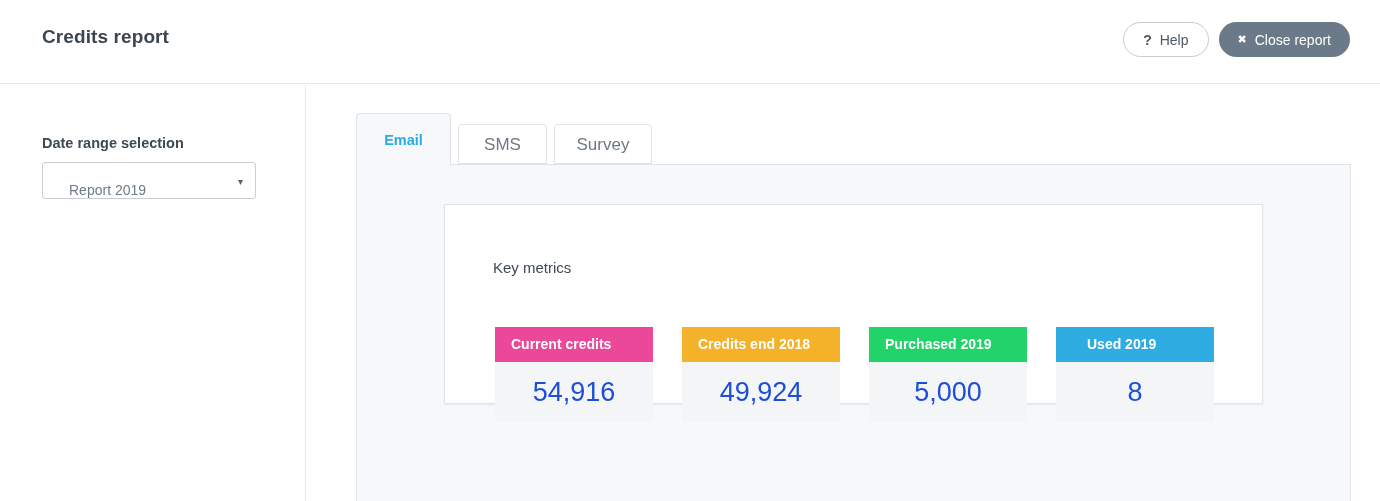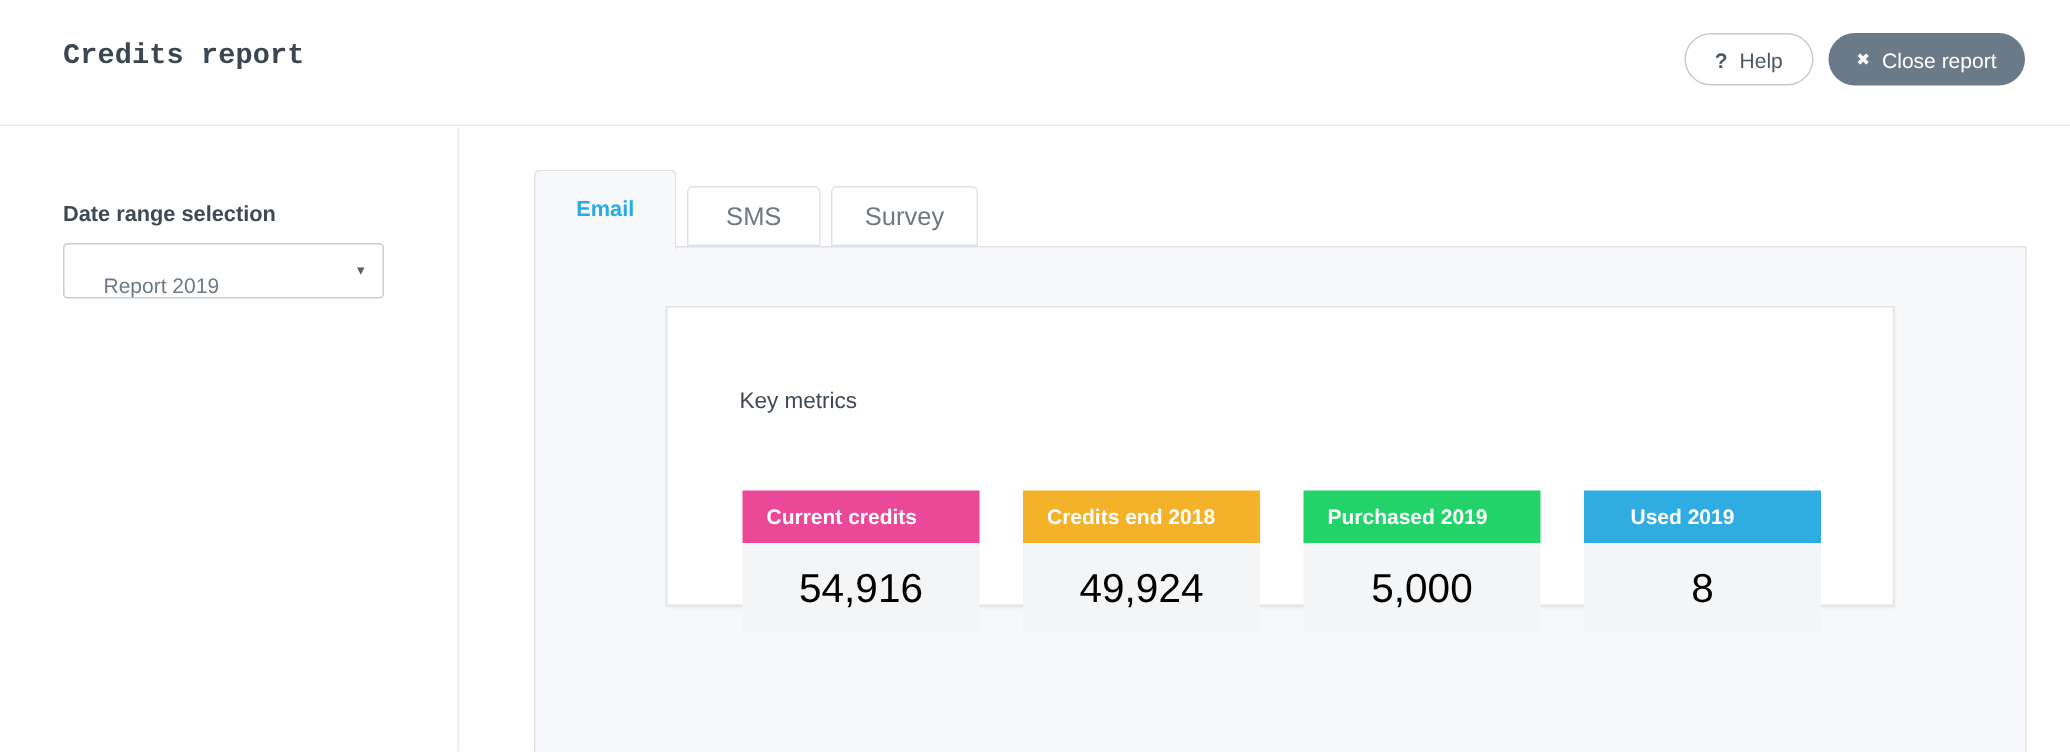--- a/index.html
+++ b/index.html
@@ -14,21 +14,20 @@
 
   
   .app-header {
     position: absolute; top: 0; left: 0; width: 1380px; height: 84px;
     background: #fff; border-bottom: 1px solid #e7e9eb;
   }
   .page-title {
     position: absolute; left: 42px; top: 26px;
     font-size: 19px; font-weight: 700; color: #3b4651;
     letter-spacing: 0.1px;
-    font-family: Liberation Mono, monospace;
   }
   .header-actions {
     position: absolute; right: 30px; top: 22px;
     display: flex; gap: 10px; align-items: center;
   }
   .btn {
     height: 35px; border-radius: 18px; display: inline-flex;
     align-items: center; gap: 8px; padding: 0 19px;
     font-size: 14px; cursor: pointer; border: 1px solid transparent;
     font-family: inherit;
@@ -98,21 +97,21 @@
     display: flex; gap: 29px;
   }
   .metric-tile { width: 158px; }
   .metric-tile .tile-header {
     height: 35px; line-height: 35px; padding-left: 16px;
     color: #ffffff; font-size: 14px; font-weight: 700;
     white-space: nowrap; overflow: hidden;
   }
   .metric-tile .tile-value {
     height: 60px; line-height: 60px; text-align: center;
-    background: #f4f5f7; color: #000000; font-size: 27px;
+    background: #f4f5f7; color: #1d4ed8; font-size: 27px;
   }
 </style>
 </head>
 <body>
 
 <div class="app-header">
   <div class="page-title">Credits report</div>
   <div class="header-actions">
     <button class="btn btn-help">
       <span class="q-icon">?</span>

